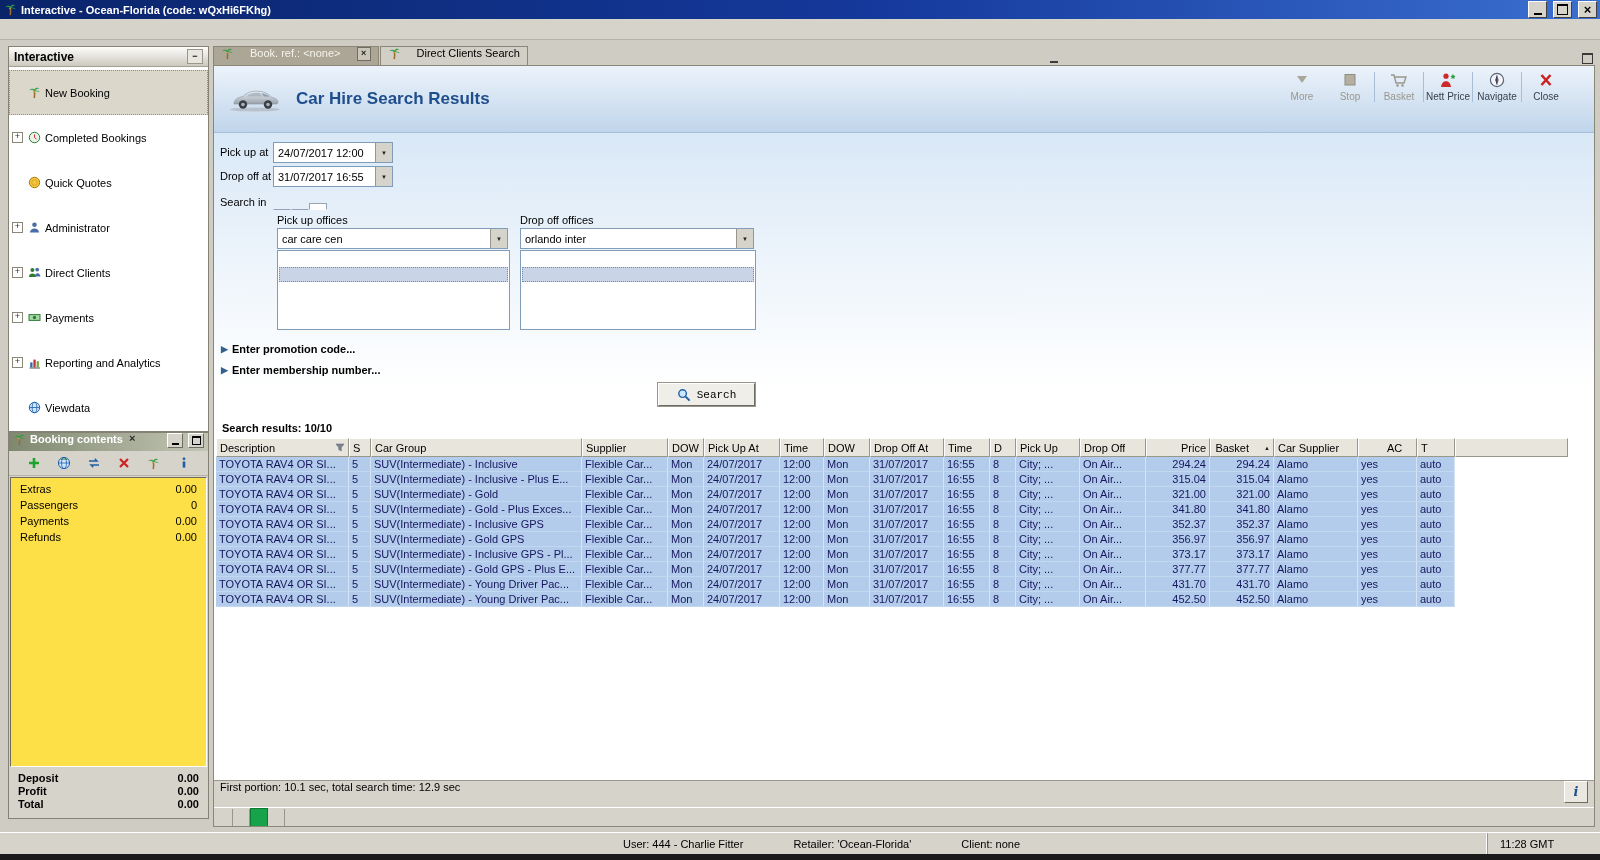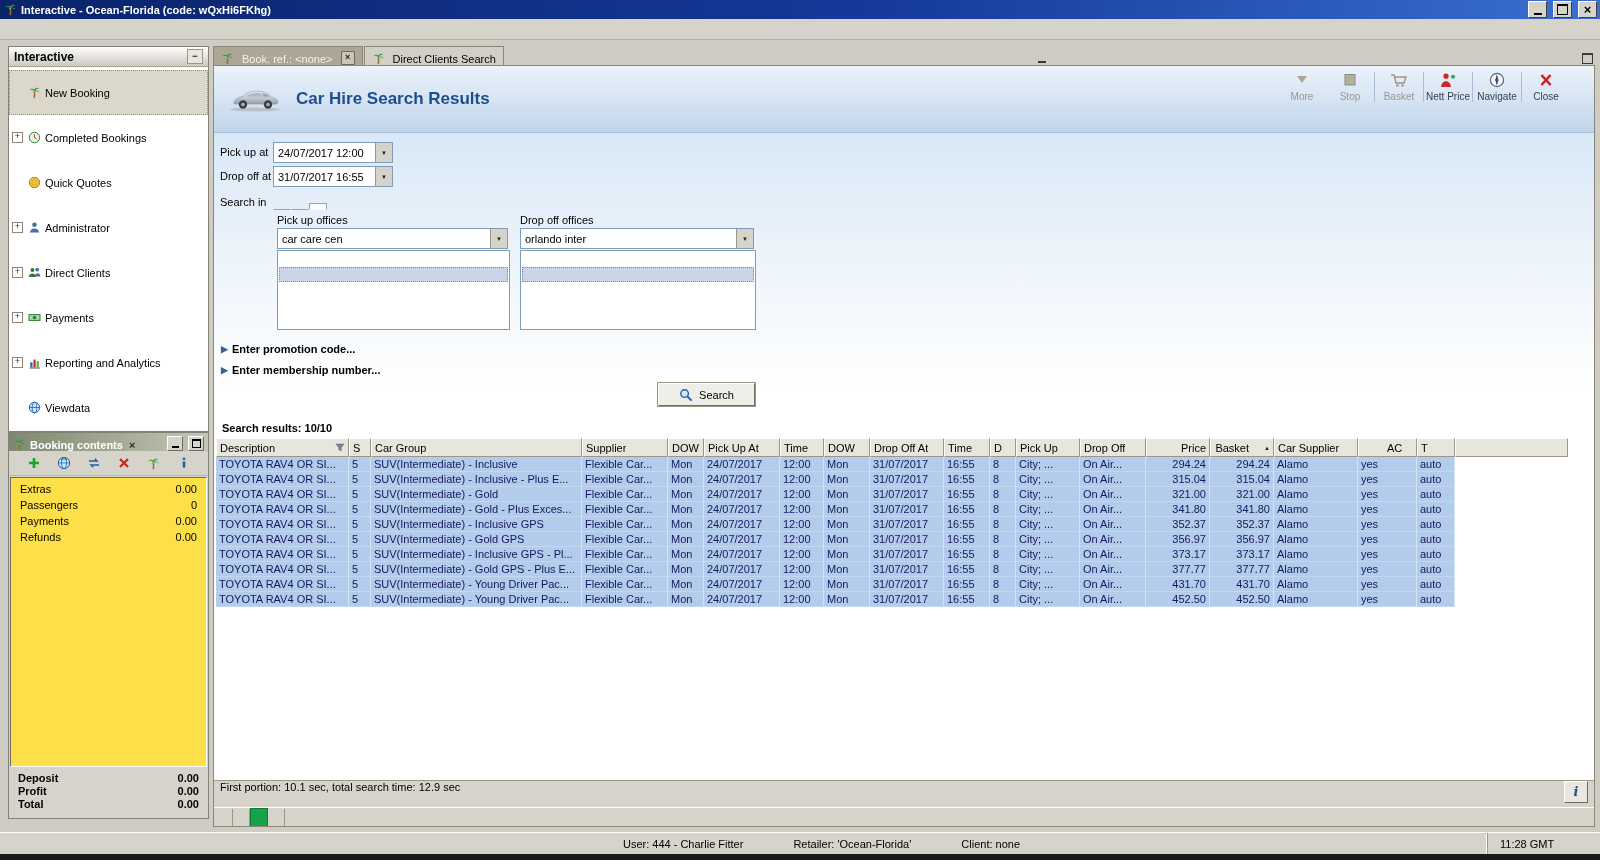--- a/index.html
+++ b/index.html
@@ -44,41 +44,41 @@
             font-size:9px;line-height:7px;text-align:center;color:#333}
   .expander::before{content:"+"}
   .expander.hidden{visibility:hidden}
   .tree-icon{width:14px;height:13px;flex:none;display:inline-flex;align-items:center;justify-content:center}
   .tree-label{overflow:hidden}
 
   
   .booking-panel{position:absolute;left:8px;top:392px;width:199px;height:385px;background:#d6d3ca;
                  border:1px solid #858275;display:flex;flex-direction:column}
   .bp-titlebar{height:18px;flex:none;background:linear-gradient(to right,#7f886f,#c3c6b5);
-               display:flex;align-items:flex-end;gap:4px;padding:0 4px;color:#fff;font-weight:bold}
+               display:flex;align-items:flex-start;gap:4px;padding:0 4px;color:#fff;font-weight:bold}
   .bp-palm{width:13px;height:13px;display:inline-flex}
   .bp-close{color:#2d2d2d;font-weight:bold;font-size:11px;line-height:11px;padding:0 2px}
   .bp-close::before{content:"\00d7"}
   .bp-sp{flex:1}
   .bp-btn{width:14px;height:13px;background:#d6d3ca;border:1px solid;border-color:#fff #6e6b60 #6e6b60 #fff;
           display:inline-flex;align-items:center;justify-content:center;color:#000;margin-left:1px}
   .bp-min::before{content:"";display:block;width:7px;height:2px;background:#000;margin-top:7px}
   .bp-max::before{content:"";display:block;width:7px;height:6px;border:1px solid #000;border-top-width:2px}
   .bp-toolbar{height:24px;flex:none;display:flex;align-items:center;justify-content:center;gap:12px;
               background:#d6d3ca;border-bottom:1px solid #b8b4aa}
   .bp-tool{width:18px;height:18px;display:inline-flex;align-items:center;justify-content:center}
   .bp-list{flex:1;background:#fde047;border:1px solid;border-color:#6e6b60 #fff #fff #6e6b60;margin:1px;padding:3px 0;overflow:hidden}
   .kv{display:flex;justify-content:space-between;padding:1px 9px;line-height:14px}
   .bp-totals{flex:none;padding:4px 0 7px}
   .bp-totals .kv{font-weight:bold;padding:0 9px;line-height:13px}
 
   
   .main-area{position:absolute;left:213px;top:6px;width:1382px;height:781px;display:flex;flex-direction:column}
   .tabbar{height:19px;flex:none;display:flex;align-items:flex-end;gap:1px}
-  .main-tab{height:18px;display:flex;align-items:flex-end;gap:8px;padding:0 7px;background:#d2cfc6;
+  .main-tab{height:18px;display:flex;align-items:flex-start;gap:16px;padding:0 7px;background:#d2cfc6;
             border:1px solid #8a8778;border-bottom:none;white-space:nowrap}
   .main-tab.active{background:#aba696;color:#f4f2ec}
   .tab-palm{width:13px;height:13px;display:inline-flex}
   .tab-close{width:12px;height:12px;border:1px solid #6f6d62;background:#c9c5b8;color:#222;
              font-size:9px;line-height:10px;text-align:center;font-weight:bold}
   .tab-close::before{content:"\00d7"}
   .mdi-btn{margin-left:auto;width:15px;height:14px;display:inline-flex;align-items:center;justify-content:center;color:#3a3a3a}
   .mdi-min::before{content:"";display:block;width:8px;height:2px;background:#3a3a3a;margin-top:8px}
   .mdi-max::before{content:"";display:block;width:9px;height:8px;border:1px solid #3a3a3a;border-top-width:2px}
 
@@ -109,21 +109,21 @@
   .stab{padding:2px 8px 3px;border:1px solid transparent;border-bottom:1px solid #94a3b5}
   .stab.active{background:#fdfeff;border:1px solid #94a3b5;border-bottom-color:#fdfeff}
   .listbox{position:absolute;background:#fff;border:1px solid #7f9db9;padding:1px;overflow:hidden}
   .option{height:15px;line-height:15px;padding:0 3px;white-space:nowrap;overflow:hidden}
   .option.selected{background:#c9d5e7;outline:1px dotted #7a8aa0;outline-offset:-1px}
   .expander-row{position:absolute;display:flex;align-items:center;gap:4px;font-weight:bold}
   .exp-arrow{color:#35618e;font-size:9px;line-height:9px}
   .exp-arrow::before{content:"\25b6"}
   .search-btn{position:absolute;left:444px;top:250px;width:97px;height:23px;background:#efeee8;
               border:1px solid;border-color:#fff #6e6b60 #6e6b60 #fff;box-shadow:0 0 0 1px #9a968a;
-              display:flex;align-items:center;justify-content:center;gap:6px;font-family:Liberation Sans, sans-serif;font-size:11px}
+              display:flex;align-items:center;justify-content:center;gap:6px;font-family:Liberation Mono, monospace;font-size:11px}
   .sicon{width:14px;height:14px;display:inline-flex}
 
   
   .results-summary{flex:none;padding:5px 8px 4px;font-weight:bold;background:#fff}
   .table-wrap{flex:none;padding:0 26px 0 2px;background:#fff}
   .results-table{width:100%;border-collapse:separate;border-spacing:0;table-layout:fixed;font-size:11px}
   .results-table th{background:#e8e6dc;border-top:1px solid #fff;border-left:1px solid #fff;
                     border-right:1px solid #99968a;border-bottom:1px solid #99968a;
                     font-weight:normal;text-align:left;padding:1px 3px;height:15px;
                     white-space:nowrap;overflow:hidden}

